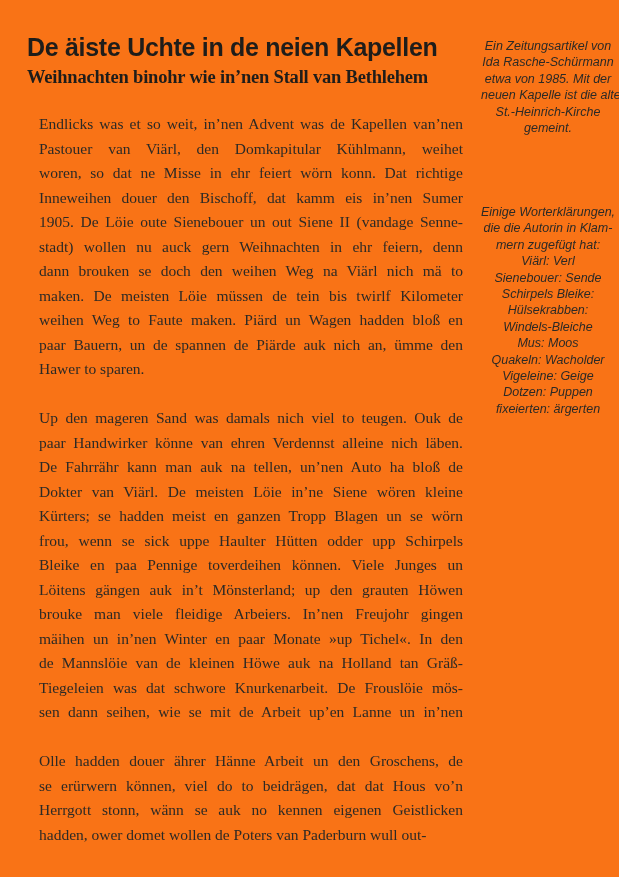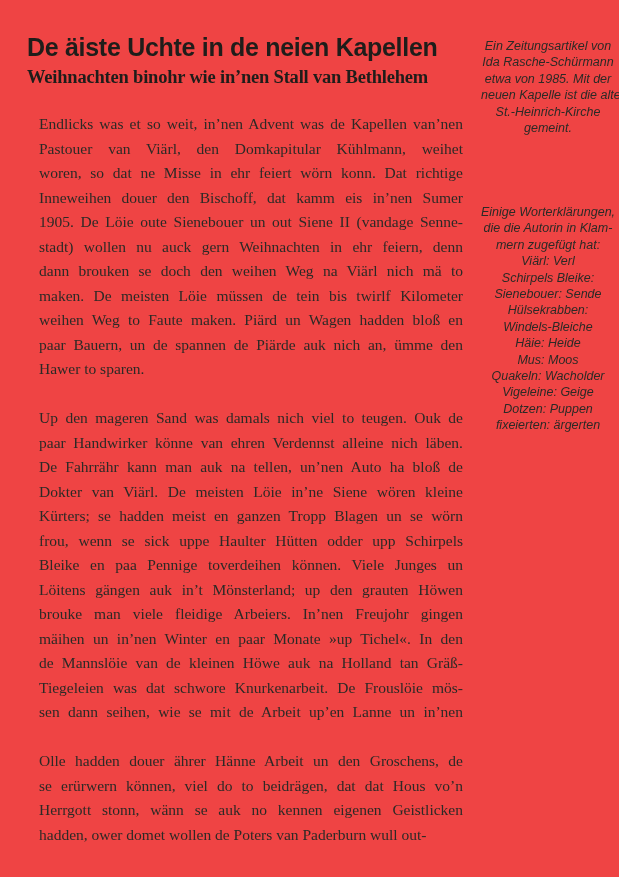--- a/index.html
+++ b/index.html
@@ -5,21 +5,21 @@
   html, body { margin: 0; padding: 0; }
   body {
     width: 619px; height: 877px;
     background: #ffffff;
     font-family: "Liberation Serif", serif;
     position: relative;
     overflow: hidden;
   }
   .page {
     position: absolute; inset: 0;
-    background: #ef4444;
+    background: #f97316;
   }
   .main-col {
     position: absolute;
     left: 27px; top: 33px;
     width: 436px;
     color: #2c2a26;
   }
   h1.title {
     font-family: "Liberation Sans", sans-serif;
     font-weight: bold;
@@ -123,25 +123,24 @@
       <div class="line">neuen Kapelle ist die alte</div>
       <div class="line">St.-Heinrich-Kirche</div>
       <div class="line last">gemeint.</div>
     </aside>
 
   <aside class="margin-note note-glossary">
       <div class="line">Einige Worterklärungen,</div>
       <div class="line">die die Autorin in Klam-</div>
       <div class="line">mern zugefügt hat:</div>
       <div class="line">Viärl: Verl</div>
+      <div class="line">Sienebouer: Sende</div>
       <div class="line">Schirpels Bleike:</div>
-      <div class="line">Sienebouer: Sende</div>
       <div class="line">Hülsekrabben:</div>
       <div class="line">Windels-Bleiche</div>
-      <div class="line">Häie: Heide</div>
       <div class="line">Mus: Moos</div>
       <div class="line">Quakeln: Wacholder</div>
       <div class="line">Vigeleine: Geige</div>
       <div class="line">Dotzen: Puppen</div>
       <div class="line last">fixeierten: ärgerten</div>
     </aside>
 
 </div>
 
 </body></html>

